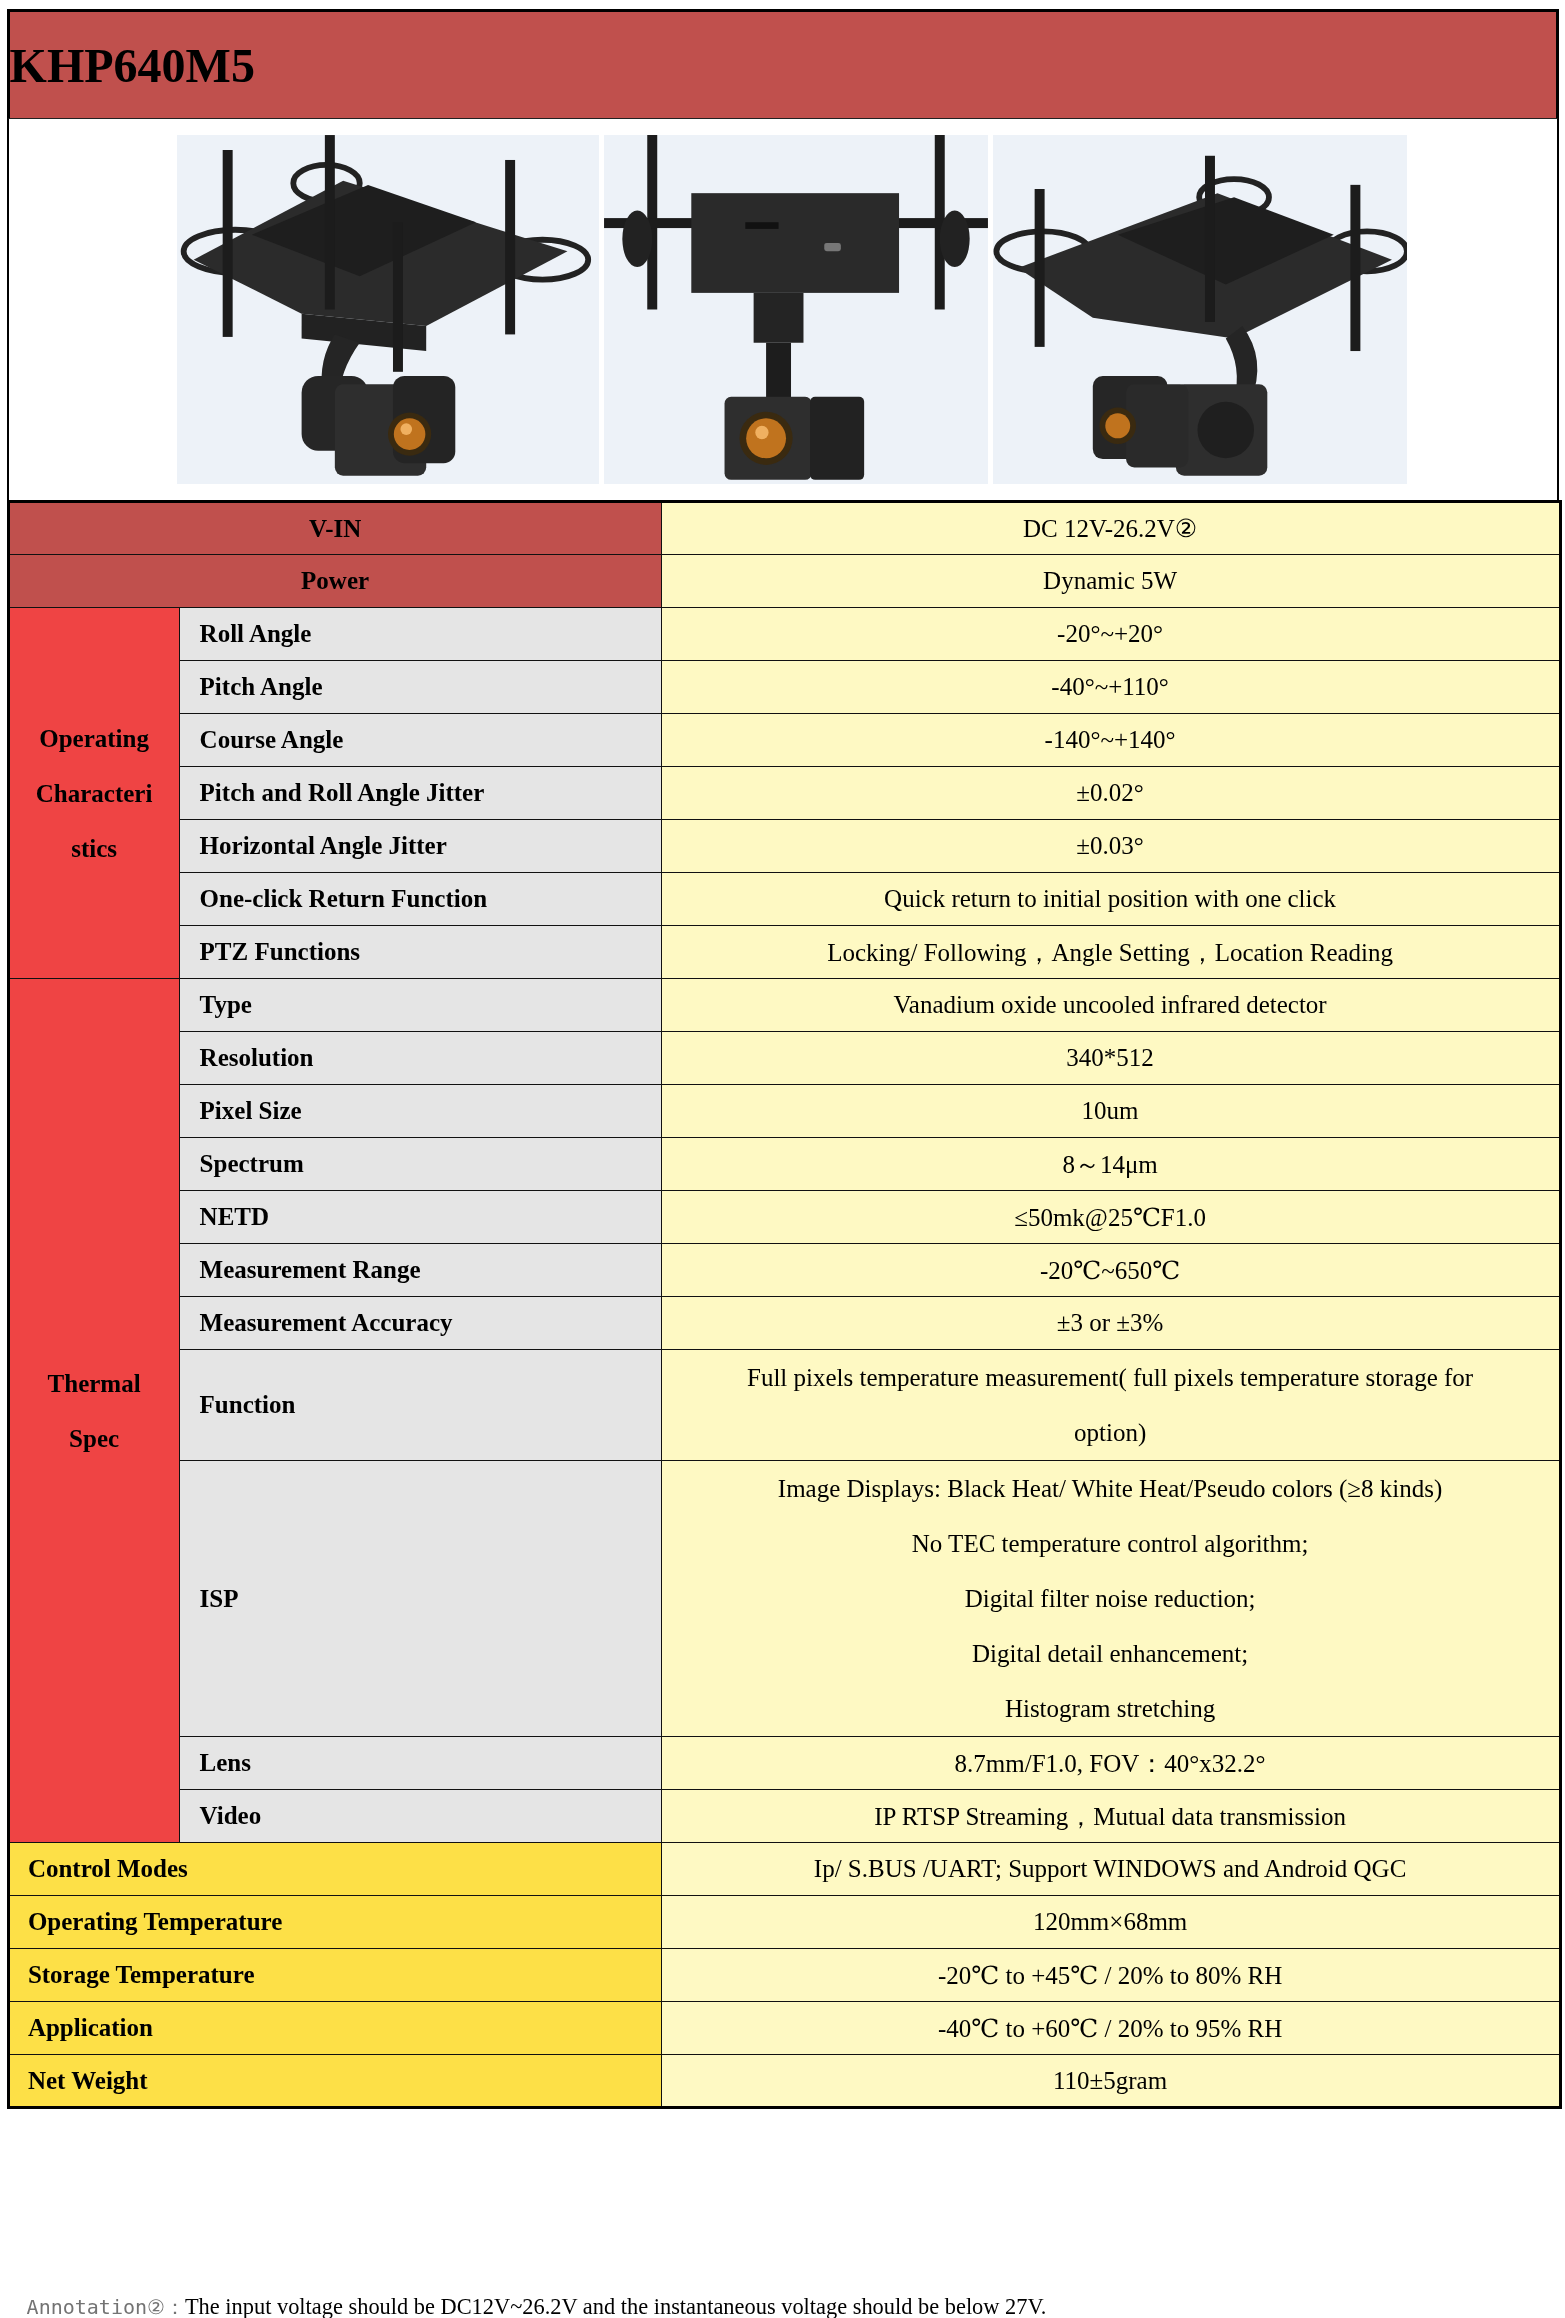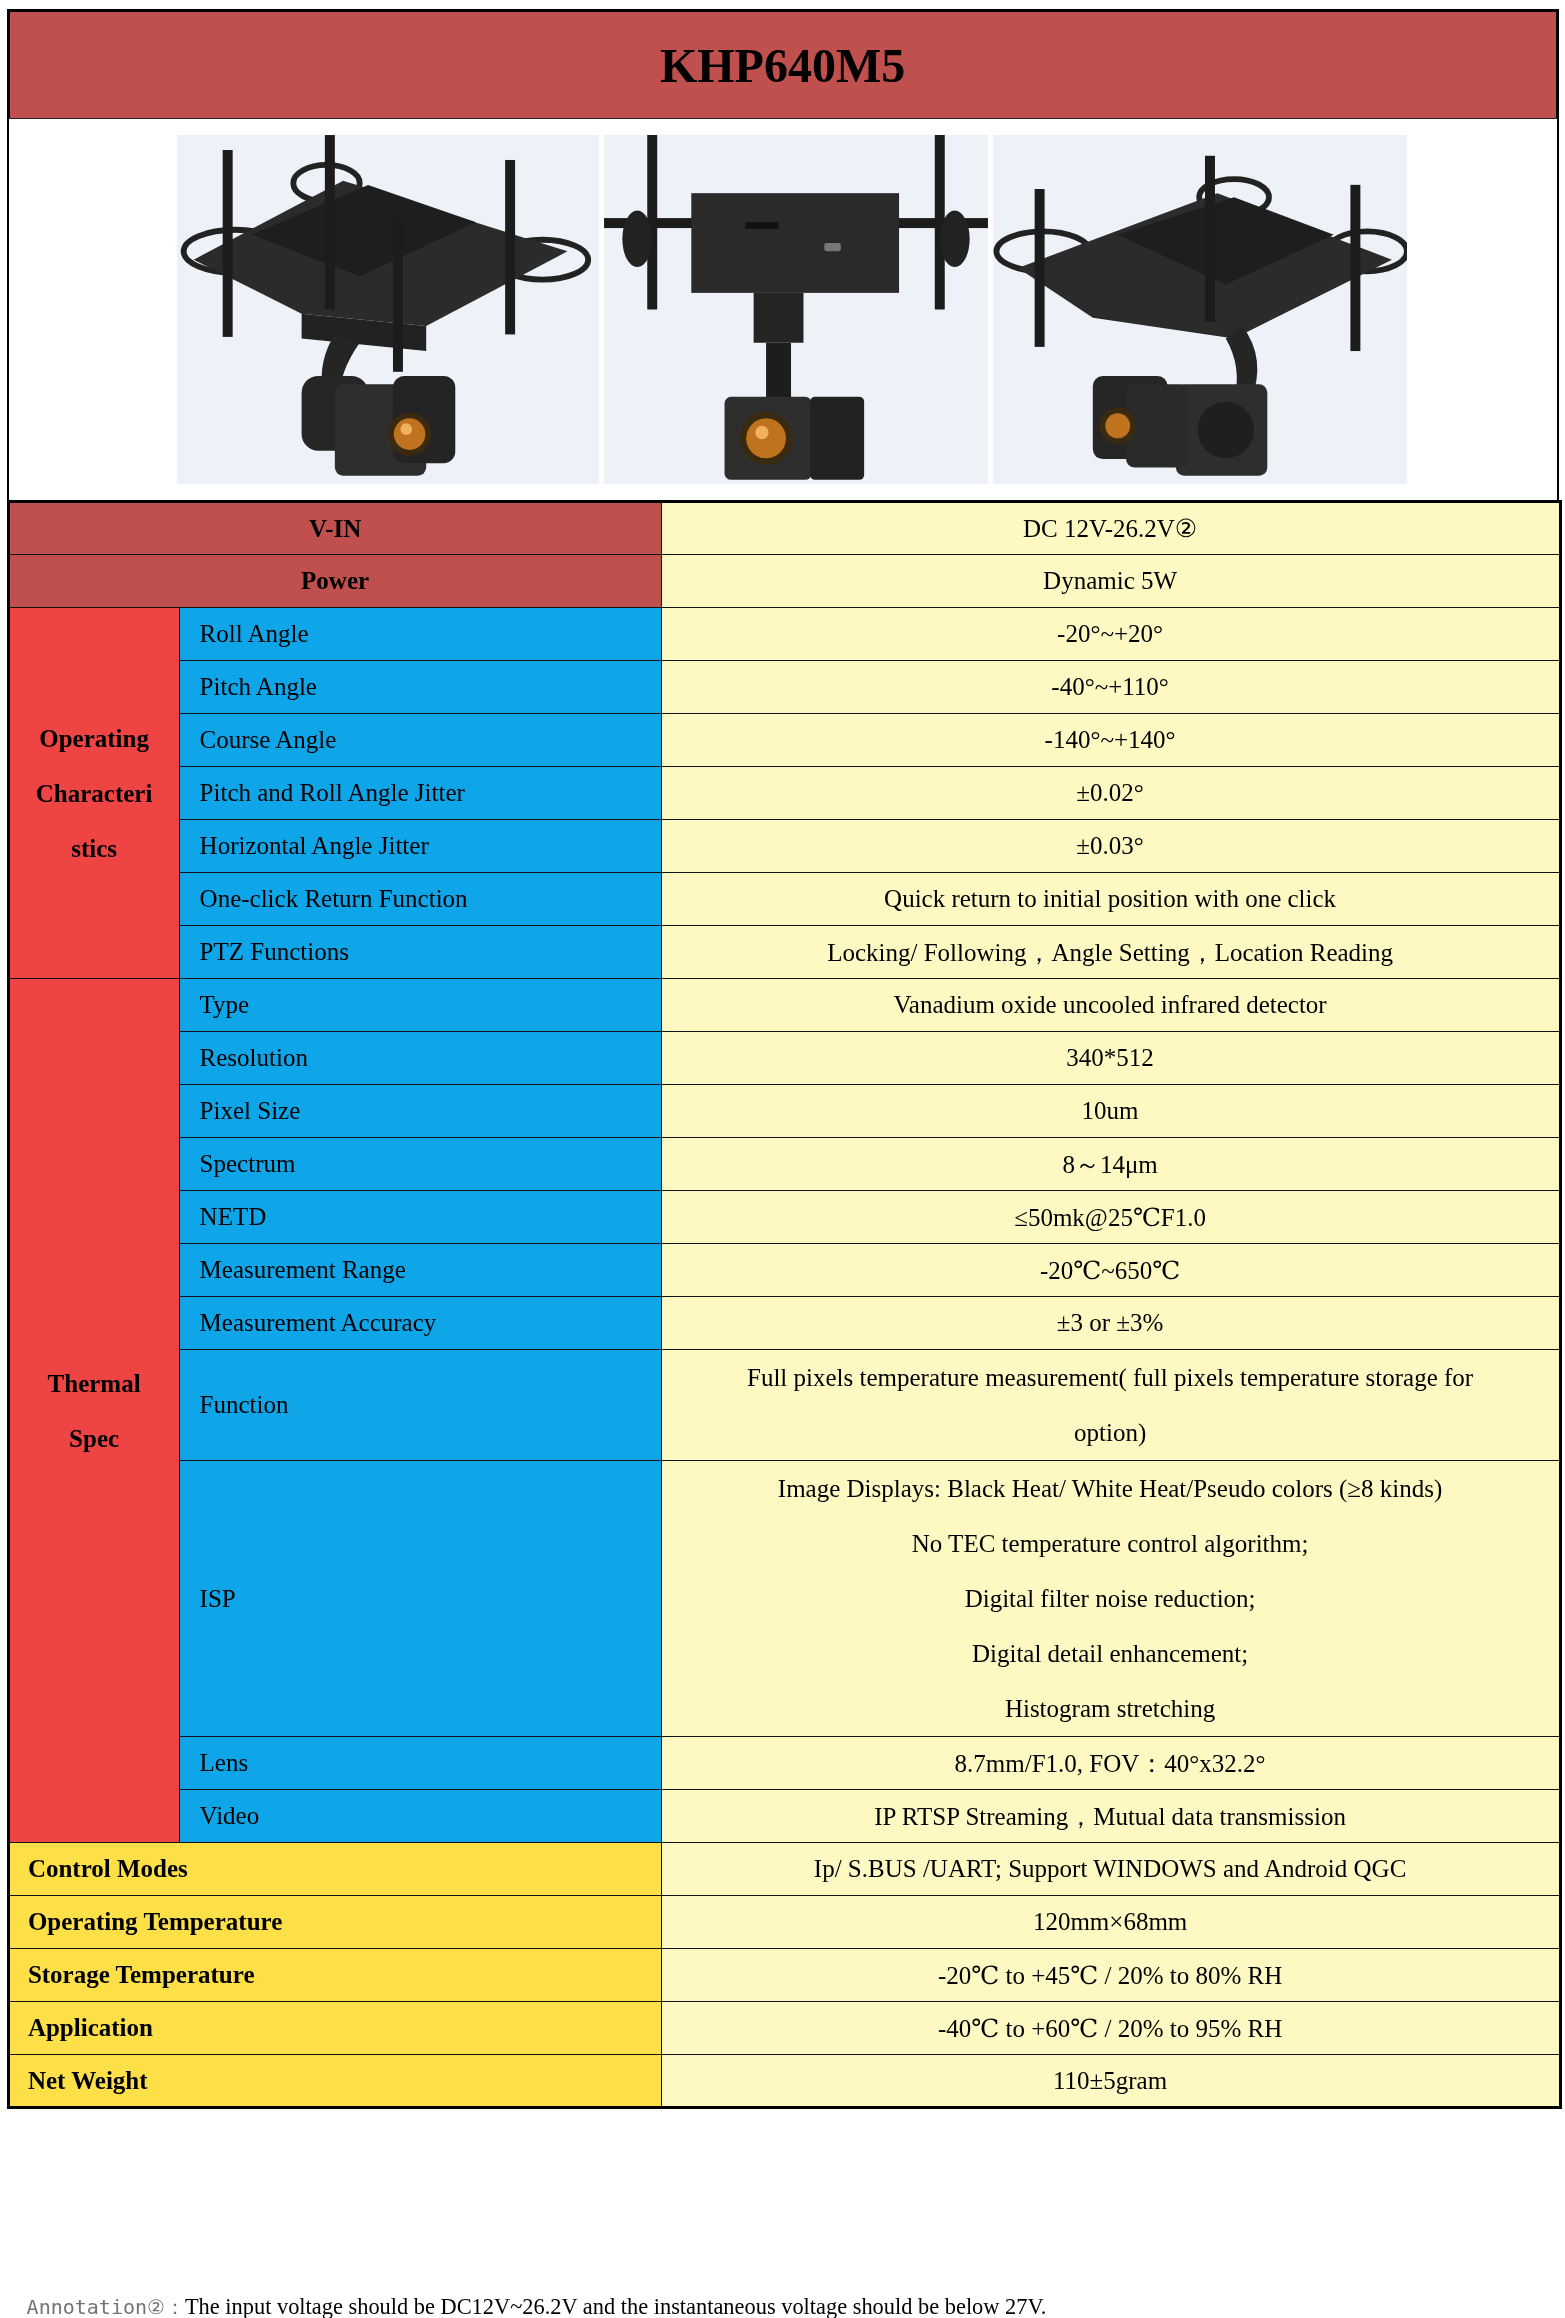--- a/index.html
+++ b/index.html
@@ -2,33 +2,33 @@
 <html style="font-size:13.3px"><head>
 <meta charset="utf-8">
 <style>
   html, body { margin: 0; padding: 0; background: #ffffff; }
   body { width: 1566px; height: 2319px; position: relative; overflow: hidden;
          font-family: "Liberation Serif", "DejaVu Serif", serif; color: #000; }
 
   .sheet { position: absolute; left: 6.6px; top: 9.1px; width: 1552px; }
 
   .header { height: 110px; background: #C0504D; border: 3.3px solid #000; border-bottom: 1.7px solid #222;
-            display: flex; align-items: center; justify-content: center; box-sizing: border-box; }
+            display: flex; align-items: center; justify-content: flex-start; box-sizing: border-box; }
   .header .title { font-size: 48px; font-weight: bold; letter-spacing: 0px; }
 
   .photo-row { height: 381px; border-left: 2.5px solid #000; border-right: 2.5px solid #000; box-sizing: border-box;
                position: relative; background: #fff; }
   .photo { position: absolute; top: 16px; height: 349px; background: #edf2f8; overflow: hidden; }
   .photo svg { width: 100%; height: 100%; display: block; }
 
   table.spec { border-collapse: collapse; width: 1552px; table-layout: fixed; border: 3.3px solid #000; }
   table.spec td { border: 1.7px solid #111; font-size: 25px; height: 53px; padding: 0; box-sizing: border-box; }
   td.red { background: #C0504D; font-weight: bold; }
   td.center { text-align: center; }
-  td.lbl { background: #0ea5e9; font-weight: normal; padding-left: 20px !important; }
+  td.lbl { background: #e5e5e5; font-weight: bold; padding-left: 20px !important; }
   td.val { background: #fef9c3; text-align: center; }
   td.redleft { background: #fde047; font-weight: bold; padding-left: 18.3px !important; }
   td.group { background: #ef4444; font-weight: bold; text-align: center; line-height: 55px; vertical-align: middle; }
   .multiline { line-height: 55px; padding: 0 1px !important; }
 
   .annotation { position: absolute; left: 26.6px; top: 2294px; font-size: 22.4px; white-space: nowrap; }
   .annotation .ann-key { font-family: "DejaVu Sans Mono", "Liberation Mono", monospace; color: #737373; font-size: 20px; }
 </style>
 </head>
 <body>

